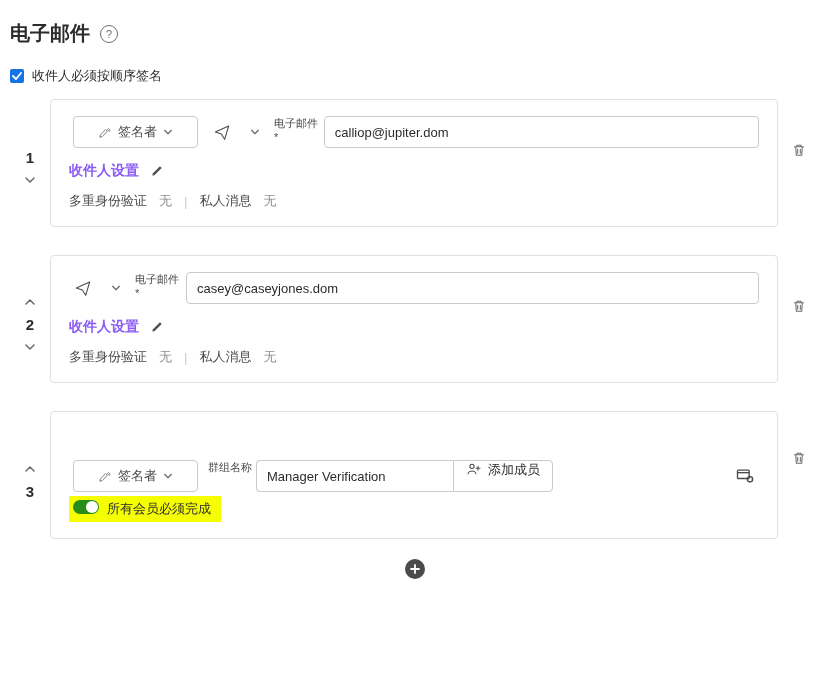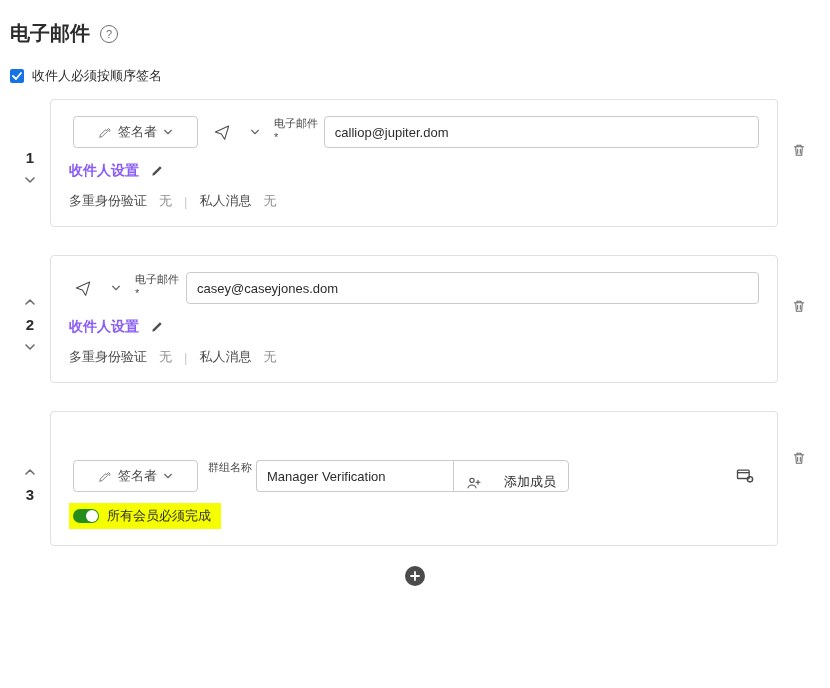--- a/index.html
+++ b/index.html
@@ -169,22 +169,22 @@
     color: #2c2c2c;
     flex: 1;
     outline: none;
     font-family: inherit;
   }
   .add-member-btn {
     height: 32px;
     border: 1px solid #cacaca;
     border-radius: 0 4px 4px 0;
     display: flex;
-    align-items: flex-end;
-    gap: 22px;
+    align-items: flex-start;
+    gap: 6px;
     padding: 0 12px;
     cursor: pointer;
     background: #fff;
     font-size: 13px;
     color: #2c2c2c;
   }
   .settings-row {
     display: flex;
     align-items: center;
     gap: 10px;
@@ -254,23 +254,23 @@
     width: 28px;
     display: flex;
     align-items: center;
     justify-content: center;
     cursor: pointer;
     color: #4b4b4b;
     position: relative;
   }
   .toggle-row {
     display: inline-flex;
-    align-items: center;
+    align-items: flex-start;
     gap: 8px;
-    margin-top: 11px;
+    margin-top: 4px;
     padding: 4px 10px 4px 4px;
     background: #f6ff00;
   }
   .toggle {
     width: 26px;
     height: 14px;
     border-radius: 8px;
     background: #268e18;
     position: relative;
     cursor: pointer;

